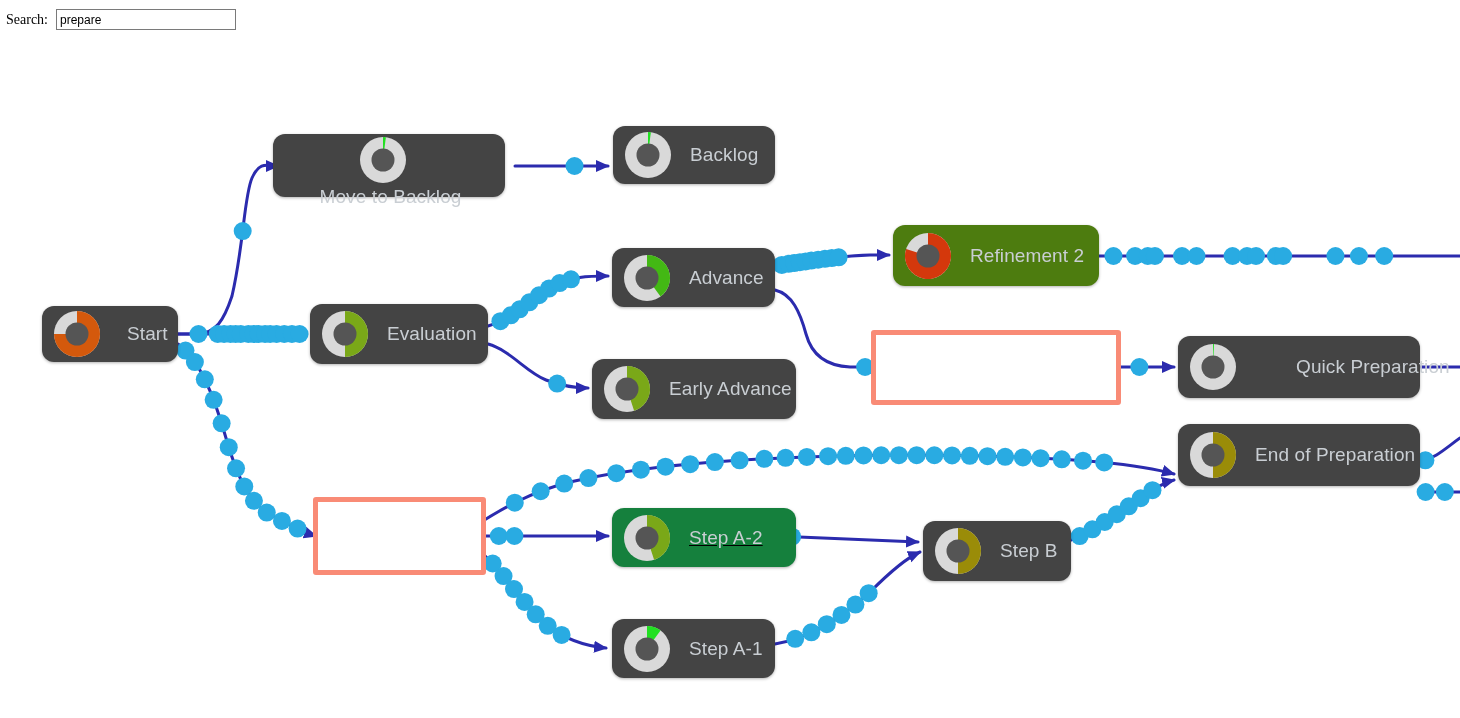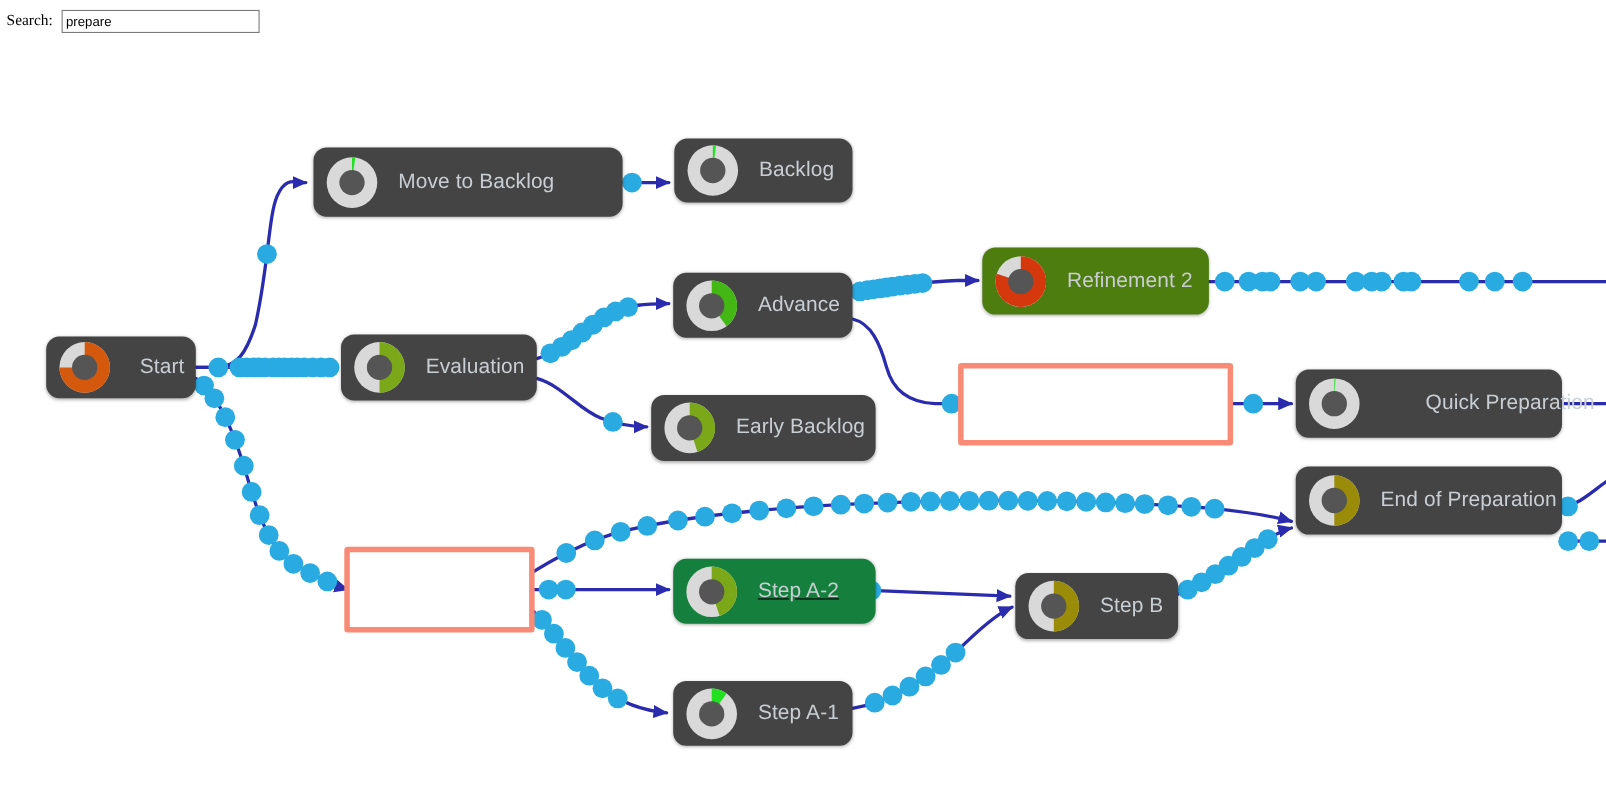--- a/index.html
+++ b/index.html
@@ -275,21 +275,21 @@
         <div class="node" style="left: 42px; top: 306px; width: 136px; height: 56px; background: rgb(68, 68, 68);">
           <div class="node-gauge">
             <svg width="52" height="52" viewBox="0 0 52 52">
               <circle cx="26" cy="26" r="23" fill="#d9d9d9"></circle>
               <path d="M 26 26 L 26 3 A 23 23 0 1 1 3 26.000000000000004 Z" fill="#d4590c"></path>
               <circle cx="26" cy="26" r="11.5" fill="#555555"></circle>
             </svg>
           </div>
           <span class="node-label" style="color: rgb(201, 206, 211); margin-left: 24px;">Start</span>
         </div>
-        <div class="node" style="left: 285px; top: 134px; width: 281px; height: 63px; background: rgb(68, 68, 68);">
+        <div class="node" style="left: 273px; top: 134px; width: 232px; height: 63px; background: rgb(68, 68, 68); flex-direction: column;">
           <div class="node-gauge">
             <svg width="52" height="52" viewBox="0 0 52 52">
               <circle cx="26" cy="26" r="23" fill="#d9d9d9"></circle>
               <path d="M 26 26 L 26 3 A 23 23 0 0 1 28.882664371978997 3.1813618697670094 Z" fill="#22e022"></path>
               <circle cx="26" cy="26" r="11.5" fill="#555555"></circle>
             </svg>
           </div>
           <span class="node-label" style="color: rgb(201, 206, 211);">Move to Backlog</span>
         </div>
         <div class="node" style="left: 613px; top: 126px; width: 162px; height: 58px; background: rgb(68, 68, 68);">
@@ -323,21 +323,21 @@
           <span class="node-label" style="color: rgb(201, 206, 211); text-align: center;">Advance</span>
         </div>
         <div class="node" style="left: 592px; top: 359px; width: 204px; height: 60px; background: rgb(68, 68, 68);">
           <div class="node-gauge">
             <svg width="52" height="52" viewBox="0 0 52 52">
               <circle cx="26" cy="26" r="23" fill="#d9d9d9"></circle>
               <path d="M 26 26 L 26 3 A 23 23 0 0 1 33.10739087062379 47.874299874788534 Z" fill="#7aa818"></path>
               <circle cx="26" cy="26" r="11.5" fill="#555555"></circle>
             </svg>
           </div>
-          <span class="node-label" style="color: rgb(201, 206, 211);">Early Backlog</span>
+          <span class="node-label" style="color: rgb(201, 206, 211);">Early Advance</span>
         </div>
         <div class="node" style="left: 893px; top: 225px; width: 206px; height: 61px; background: #4d7c0f; justify-content: space-between;">
           <div class="node-gauge">
             <svg width="52" height="52" viewBox="0 0 52 52">
               <circle cx="26" cy="26" r="23" fill="#d9d9d9"></circle>
               <path d="M 26 26 L 26 3 A 23 23 0 1 1 4.125700125211466 18.892609129376215 Z" fill="#d4380c"></path>
               <circle cx="26" cy="26" r="11.5" fill="#555555"></circle>
             </svg>
           </div>
           <span class="node-label" style="color: rgb(201, 206, 211);">Refinement 2</span>

